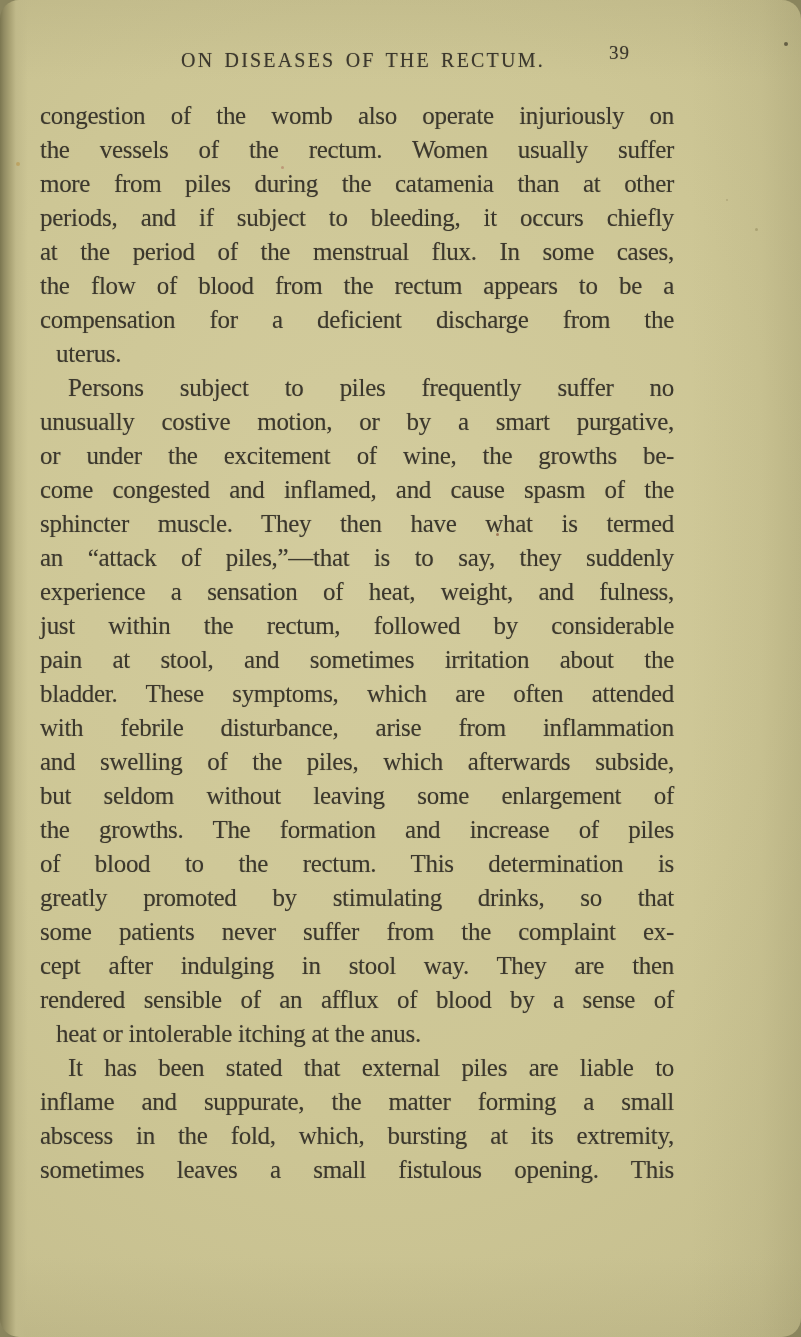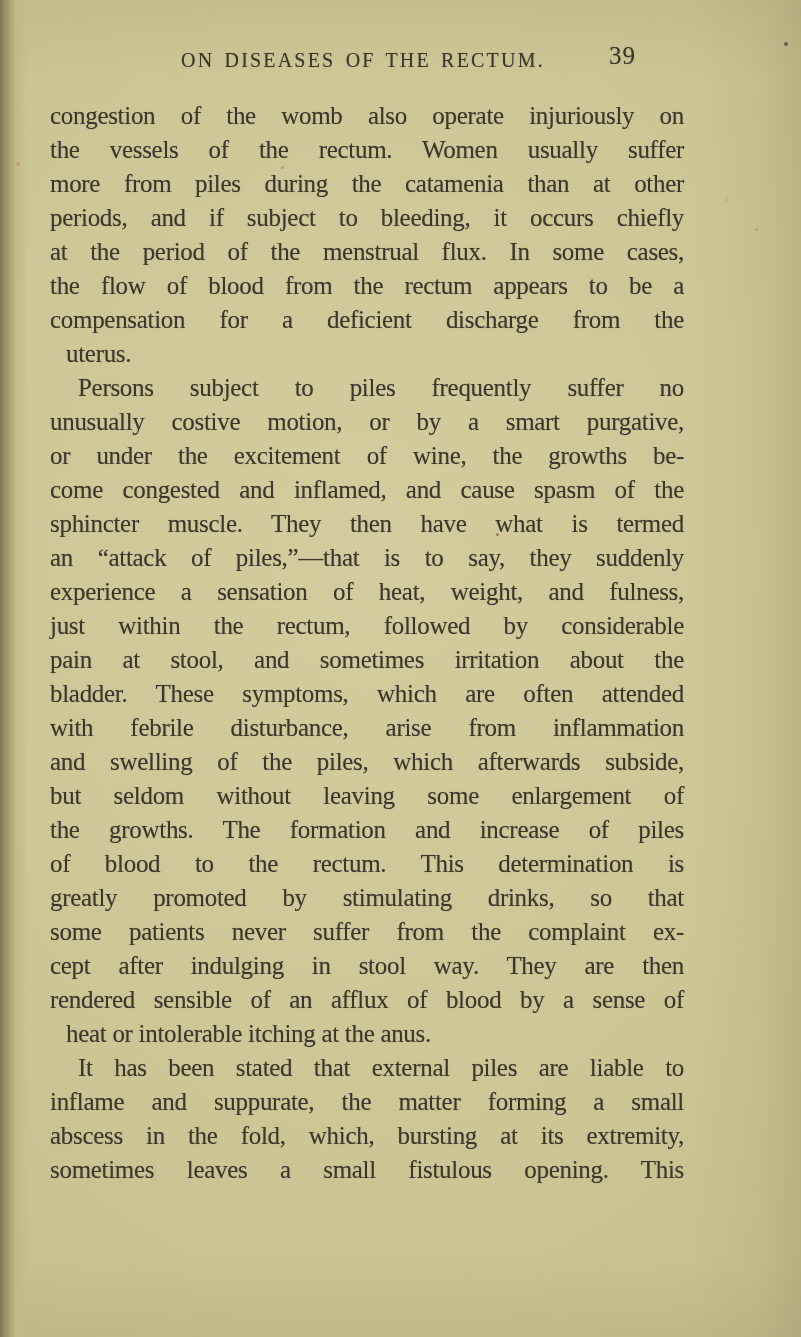--- a/index.html
+++ b/index.html
@@ -17,46 +17,47 @@
     background:
       
       linear-gradient(270deg, rgba(143,137,95,0.28) 0px, rgba(143,137,95,0.10) 40px, rgba(143,137,95,0) 110px),
       
       linear-gradient(90deg, #7b7650 0px, #918b62 4px, #aaa375 10px, #c0b98a 16px, rgba(205,198,148,0) 28px),
       
       linear-gradient(180deg, rgba(170,163,118,0.25) 0%, rgba(170,163,118,0) 6%, rgba(170,163,118,0) 94%, rgba(160,153,110,0.20) 100%),
       
       radial-gradient(ellipse 95% 75% at 46% 42%, #d3cc9e 0%, #cdc695 55%, #c4bd8d 100%);
     background-color: var(--paper, #cdc695);
+    border-radius: 19px;
   }
 
   
   .running-title {
     position: absolute;
     left: 181px;
     top: 49px;
     font-size: 20px;
     letter-spacing: 2.2px;
     word-spacing: 3px;
     white-space: nowrap;
     text-shadow: 0 0 1px rgba(60,56,45,0.45);
   }
   .page-number {
     position: absolute;
     left: 609px;
     top: 42px;
-    font-size: 25px;
+    font-size: 19px;
     letter-spacing: 1px;
     text-shadow: 0 0 1px rgba(60,56,45,0.45);
   }
 
   
   .text-block {
     position: absolute;
-    left: 50px;
+    left: 40px;
     top: 99px;
     width: 634px;
     font-family: Liberation Serif, serif;
   }
   .txt-line {
     height: 34px;
     line-height: 34px;
     font-size: 25px;
     letter-spacing: -0.3px;
     text-align: justify;

